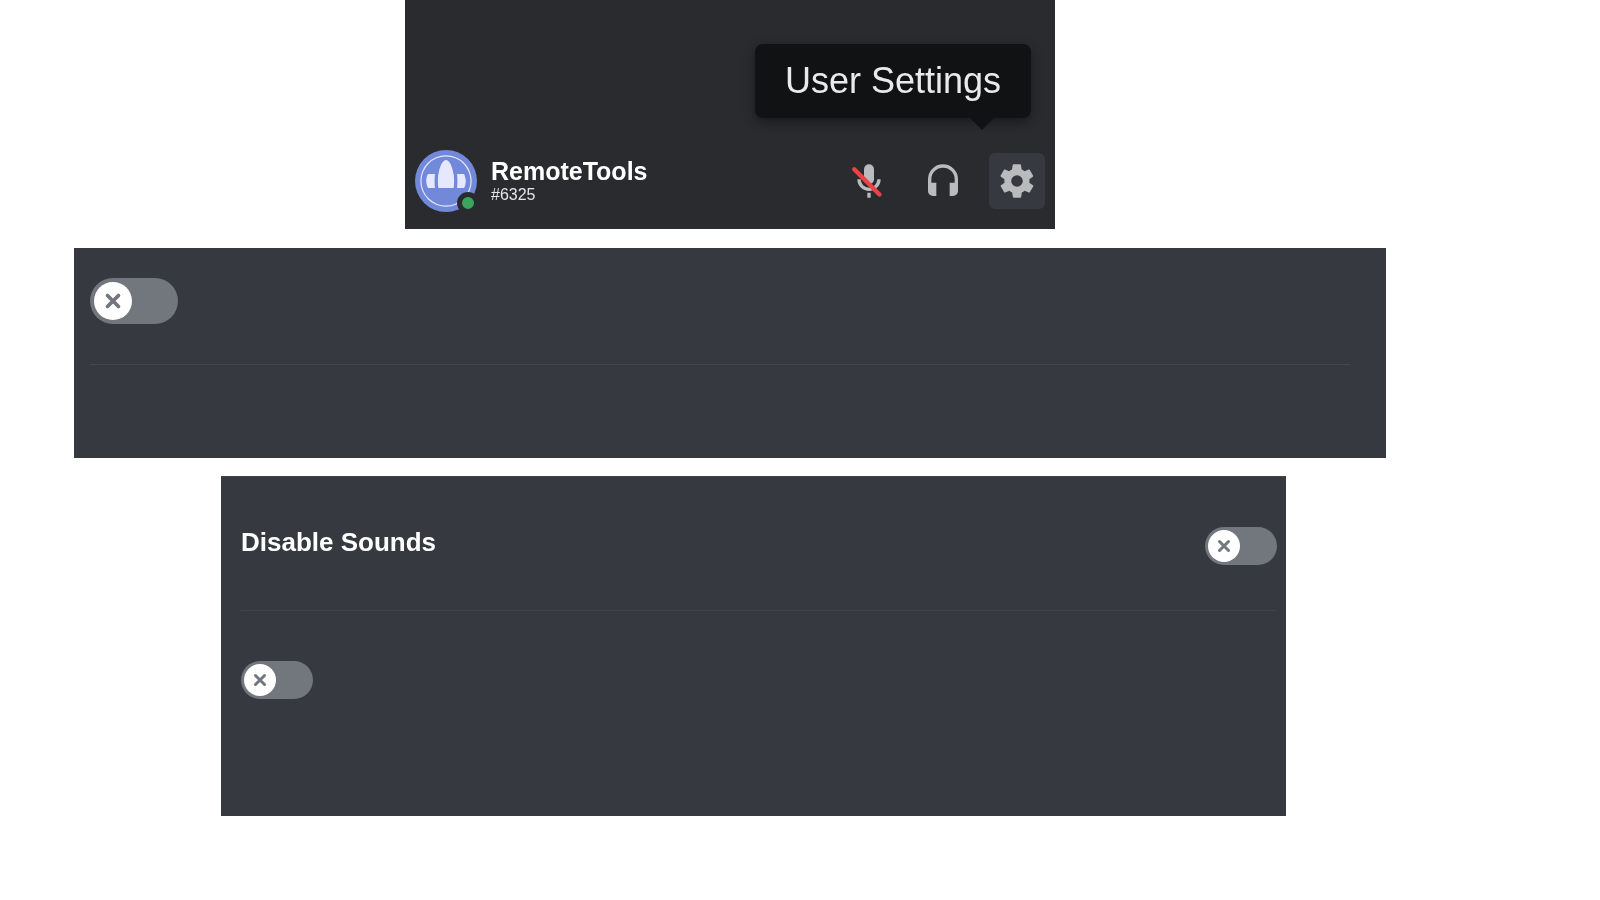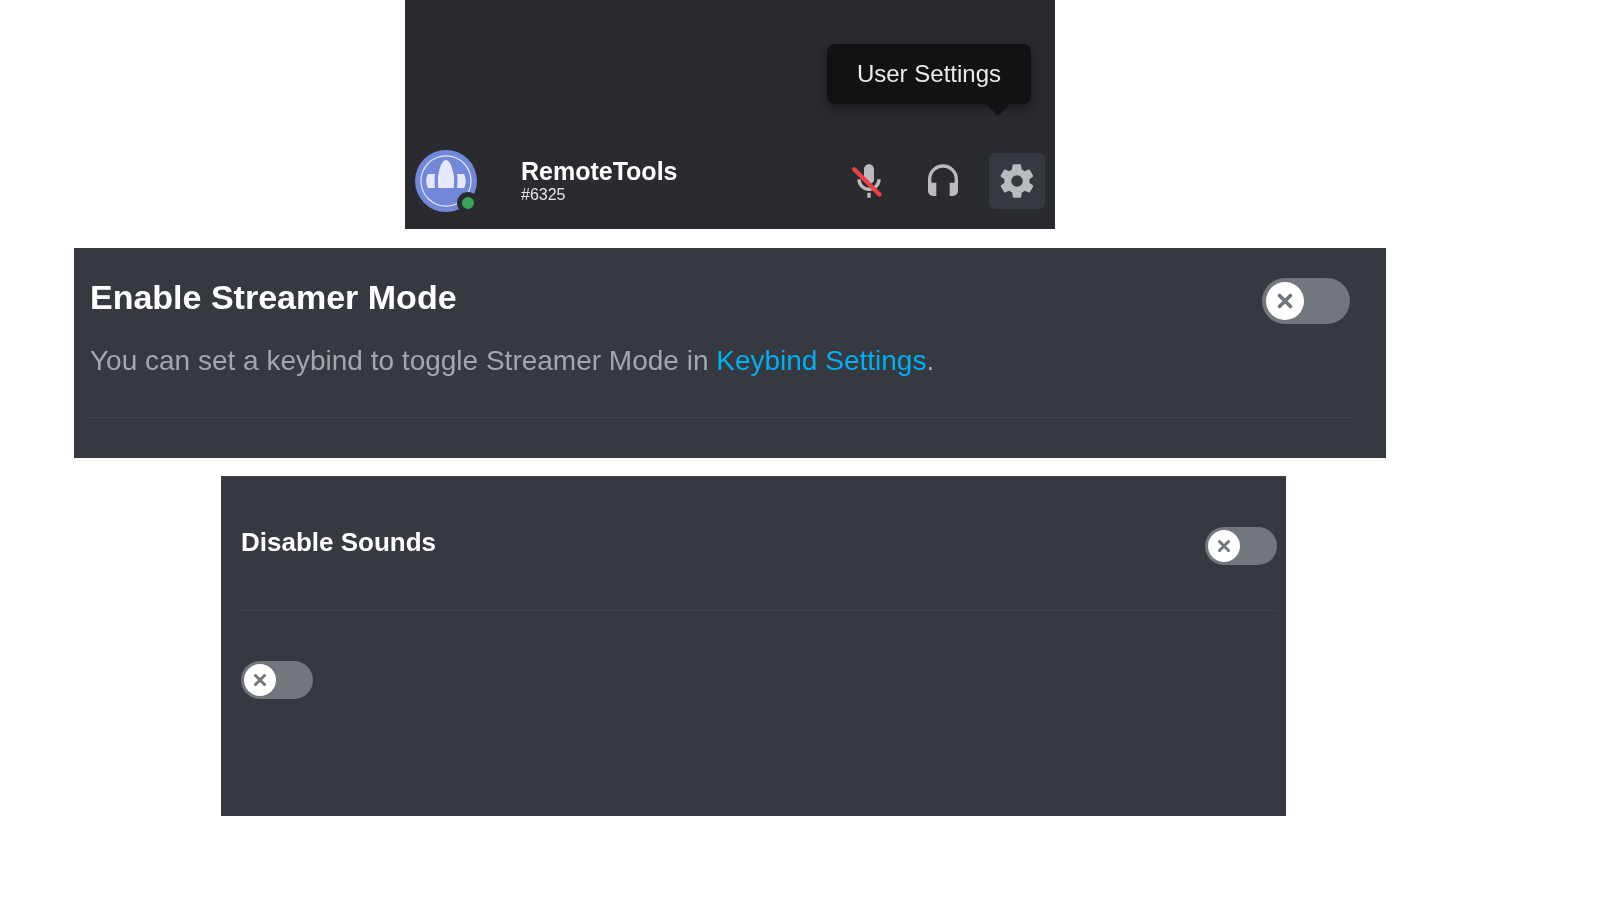--- a/index.html
+++ b/index.html
@@ -49,21 +49,21 @@
   }
   .avatar svg { width: 56px; height: 56px; }
   .status-dot {
     position: absolute;
     right: -2px; bottom: -2px;
     width: 22px; height: 22px;
     background: #3ba55d;
     border: 5px solid #292b2f;
     border-radius: 50%;
   }
-  .user-text { display: flex; flex-direction: column; margin-left: 30px; }
+  .user-text { display: flex; flex-direction: column; }
   .username {
     color: #ffffff;
     font-weight: 700;
     font-size: 25px;
     line-height: 1.1;
   }
   .user-tag {
     color: #e5e5e5;
     font-size: 16px;
     line-height: 1.2;
@@ -82,21 +82,21 @@
   }
   .icon-btn.active { background: #36393f; }
   .icon-btn svg { width: 40px; height: 40px; fill: #b9bbbe; }
 
   .tooltip {
     position: absolute;
     right: 24px;
     top: 44px;
     background: #111214;
     color: #eaeaea;
-    font-size: 24px;
+    font-size: 36px;
     font-weight: 500;
     padding: 16px 30px;
     border-radius: 8px;
     box-shadow: 0 4px 12px rgba(0,0,0,0.4);
   }
   .tooltip::after {
     content: "";
     position: absolute;
     bottom: -12px;
     left: 78%;
@@ -238,26 +238,20 @@
         <svg viewBox="0 0 24 24">
           <path d="M19.4 13a7.8 7.8 0 0 0 .1-1 7.8 7.8 0 0 0-.1-1l2.1-1.6a.5.5 0 0 0 .1-.7l-2-3.4a.5.5 0 0 0-.6-.2l-2.5 1a7.6 7.6 0 0 0-1.7-1l-.4-2.6a.5.5 0 0 0-.5-.5h-4a.5.5 0 0 0-.5.5L9 5.1a7.6 7.6 0 0 0-1.7 1l-2.5-1a.5.5 0 0 0-.6.2l-2 3.4a.5.5 0 0 0 .1.7L4.5 11a7.8 7.8 0 0 0-.1 1 7.8 7.8 0 0 0 .1 1l-2.1 1.6a.5.5 0 0 0-.1.7l2 3.4a.5.5 0 0 0 .6.2l2.5-1a7.6 7.6 0 0 0 1.7 1l.4 2.6a.5.5 0 0 0 .5.5h4a.5.5 0 0 0 .5-.5l.4-2.6a7.6 7.6 0 0 0 1.7-1l2.5 1a.5.5 0 0 0 .6-.2l2-3.4a.5.5 0 0 0-.1-.7zM12 15.5A3.5 3.5 0 1 1 15.5 12 3.5 3.5 0 0 1 12 15.5z"></path>
         </svg>
       </div>
     </div>
   </div>
 </div>
 
 <div class="card1">
   <div class="row">
-    <div>
-      <div class="title">Enable Streamer Mode</div>
-      <div class="desc">
-        <span>You can set a keybind to toggle Streamer Mode in </span><a class="link">Keybind Settings</a><span>.</span>
-      </div>
-    </div>
     <div class="toggle lg">
       <div class="toggle-track">
         <div class="toggle-knob">
           <svg viewBox="0 0 24 24">
               <path d="M18 6 6 18M6 6l12 12" stroke="#72767d" stroke-width="4" stroke-linecap="round" fill="none"></path>
             </svg>
         </div>
       </div>
     </div>
   </div>

